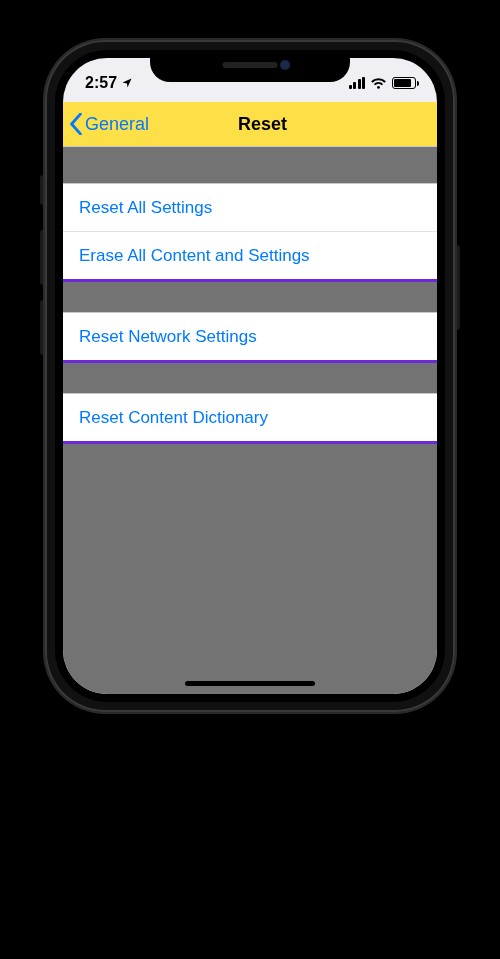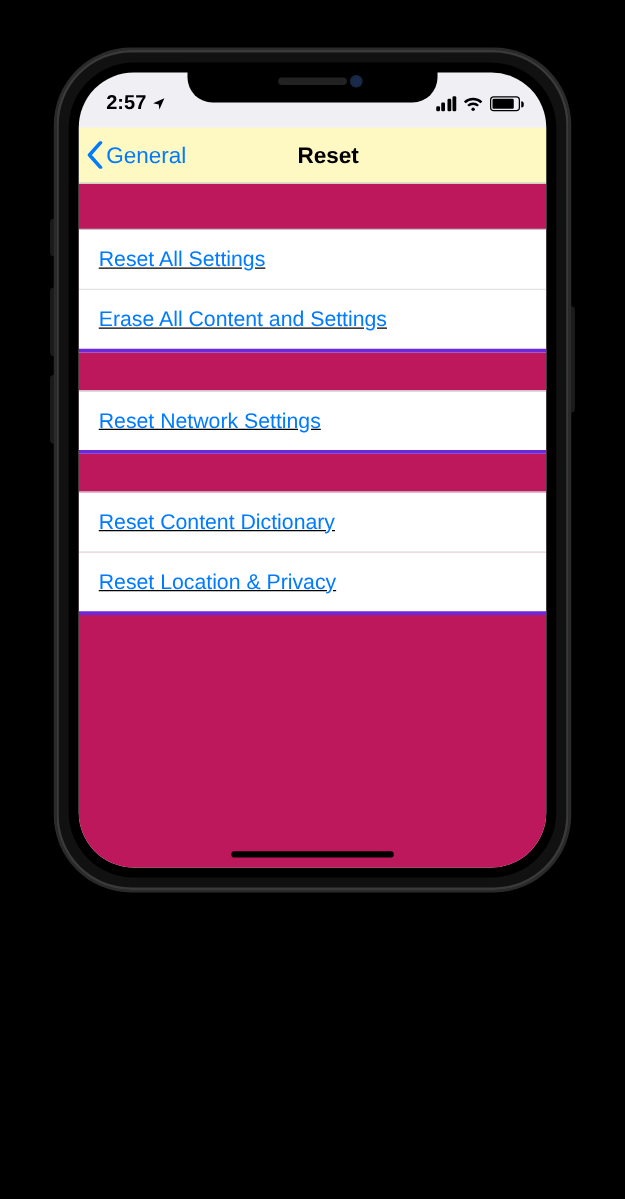--- a/index.html
+++ b/index.html
@@ -84,42 +84,41 @@
   .battery-body{width:24px;height:12px;border:1.5px solid #000;border-radius:3px;position:relative;box-sizing:border-box;}
   .battery-fill{position:absolute;left:1px;top:1px;bottom:1px;width:17px;background:#000;border-radius:1px;}
   .battery-tip{width:2px;height:5px;background:#000;border-radius:0 2px 2px 0;margin-left:1px;}
 
   
   .nav-bar{
     height:44px;
     display:flex;align-items:center;
     position:relative;
     border-bottom:1px solid #c8c7cc;
-    background:#fef9c3;
+    background:#fde047;
   }
   .nav-back{
     display:flex;align-items:center;gap:2px;
     color:#007aff;font-size:18px;
     padding-left:6px;
     cursor:pointer;
   }
   .nav-back svg{display:block;}
   .nav-title{
     position:absolute;left:0;right:0;text-align:center;
     font-size:18px;font-weight:600;color:#000;
     pointer-events:none;
     padding-left:25px;
   }
 
   
   .content{
-    background:#be185d;
+    background:#737373;
     height:calc(100% - 88px);
     overflow:hidden;
-    text-decoration:underline;
   }
   .section-gap{height:36px;}
   .section-gap-sm{height:30px;}
   .row{
     background:#fff;
     height:47px;
     display:flex;align-items:center;
     padding:0 16px;
     font-size:17px;
     color:#007aff;
@@ -218,23 +217,20 @@
               <span>Reset Network Settings</span>
             </div>
           </div>
 
           <div class="section-gap-sm"></div>
 
           <div class="group">
             <div class="row">
               <span>Reset Content Dictionary</span>
             </div>
-            <div class="row">
-              <span>Reset Location &amp; Privacy</span>
-            </div>
           </div>
 
         </div>
 
         <div class="home-indicator"></div>
 
       </div>
     </div>
   </div>
 </div>

